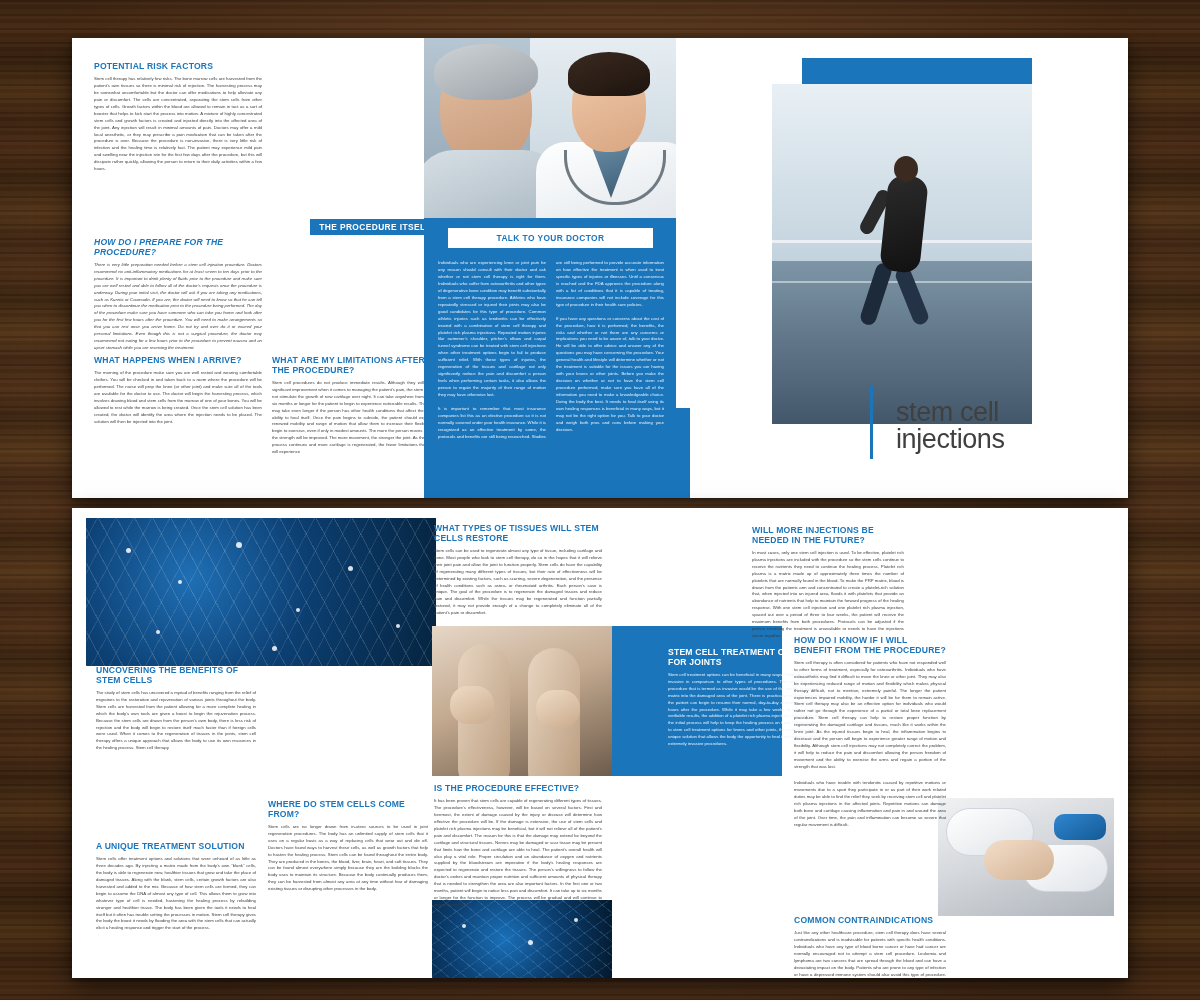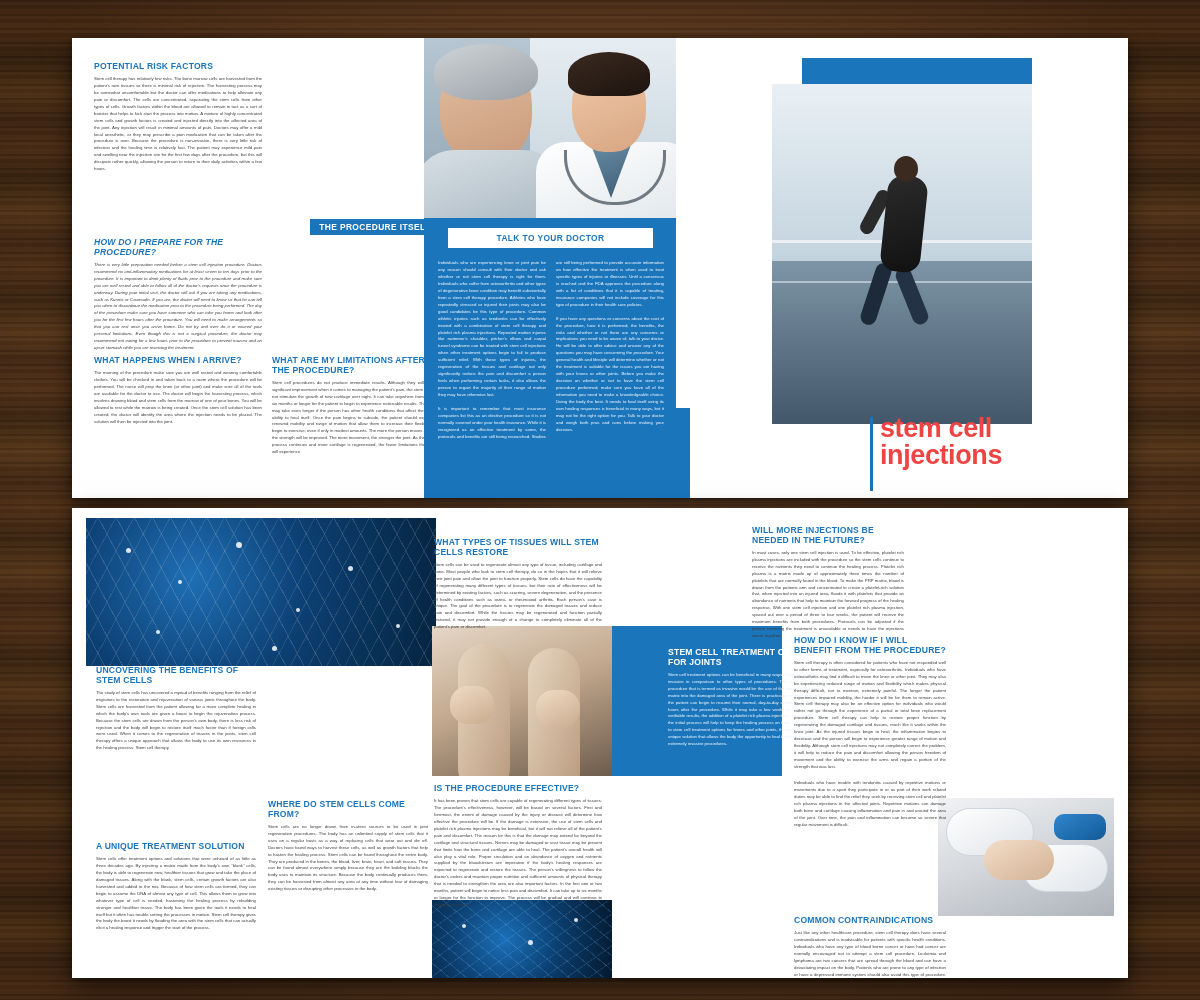--- a/index.html
+++ b/index.html
@@ -113,21 +113,21 @@
   .t-talk-c2 { position: absolute; left: 484px; top: 222px; width: 108px; }
 
   .t-title {
     position: absolute; right: 18px; bottom: 28px; width: 230px;
     text-align: left;
   }
   .t-title .rule {
     position: absolute; left: -10px; top: 2px; width: 3px; height: 74px; background: #1b75bb;
   }
   .t-title h1 {
-    margin: 0; color: #ef4444; font-weight: bold; font-size: 27px; line-height: 1.02;
+    margin: 16px; color: #404040; font-weight: normal; font-size: 27px; line-height: 1.02;
     letter-spacing: -0.4px;
   }
   .b-photo-dna {
     position: absolute; left: 14px; top: 10px; width: 350px; height: 148px;
     background: radial-gradient(circle at 30% 40%, #1f6fb5 0%, #0c3f72 45%, #05243f 100%);
     overflow: hidden;
   }
   .b-photo-neuro {
     position: absolute; left: 360px; top: 392px; width: 180px; height: 78px;
     background: radial-gradient(circle at 40% 50%, #1a6fb8 0%, #0b3c6c 50%, #04192d 100%);
@@ -145,21 +145,21 @@
   }
   .b-joint-block {
     position: absolute; left: 540px; top: 118px; width: 170px; height: 150px;
     background: #1b75bb;
   }
 
   .bc-1 { position: absolute; left: 24px; top: 158px; width: 160px; }
   .bc-2 { position: absolute; left: 24px; top: 298px; width: 160px; margin-top: 36px; }
   .bc-3 { position: absolute; left: 196px; top: 292px; width: 160px; }
 
-  .b-mid-a { position: absolute; left: 362px; top: 30px; width: 168px; }
+  .b-mid-a { position: absolute; left: 362px; top: 16px; width: 168px; }
   .b-mid-b { position: absolute; left: 540px; top: 18px; width: 168px; }
   .b-mid-c { position: absolute; left: 362px; top: 276px; width: 168px; }
   .b-mid-d { position: absolute; left: 540px; top: 280px; width: 168px; }
 
   .b-right-a { position: absolute; left: 680px; top: 18px; width: 152px; }
   .b-right-c { position: absolute; left: 722px; top: 128px; width: 152px; }
   .b-right-e { position: absolute; left: 722px; top: 272px; width: 152px; }
   .b-right-f { position: absolute; left: 722px; top: 408px; width: 152px; }
   .doc-bg-left {
     position:absolute; left:0; top:0; width:42%; height:100%;

